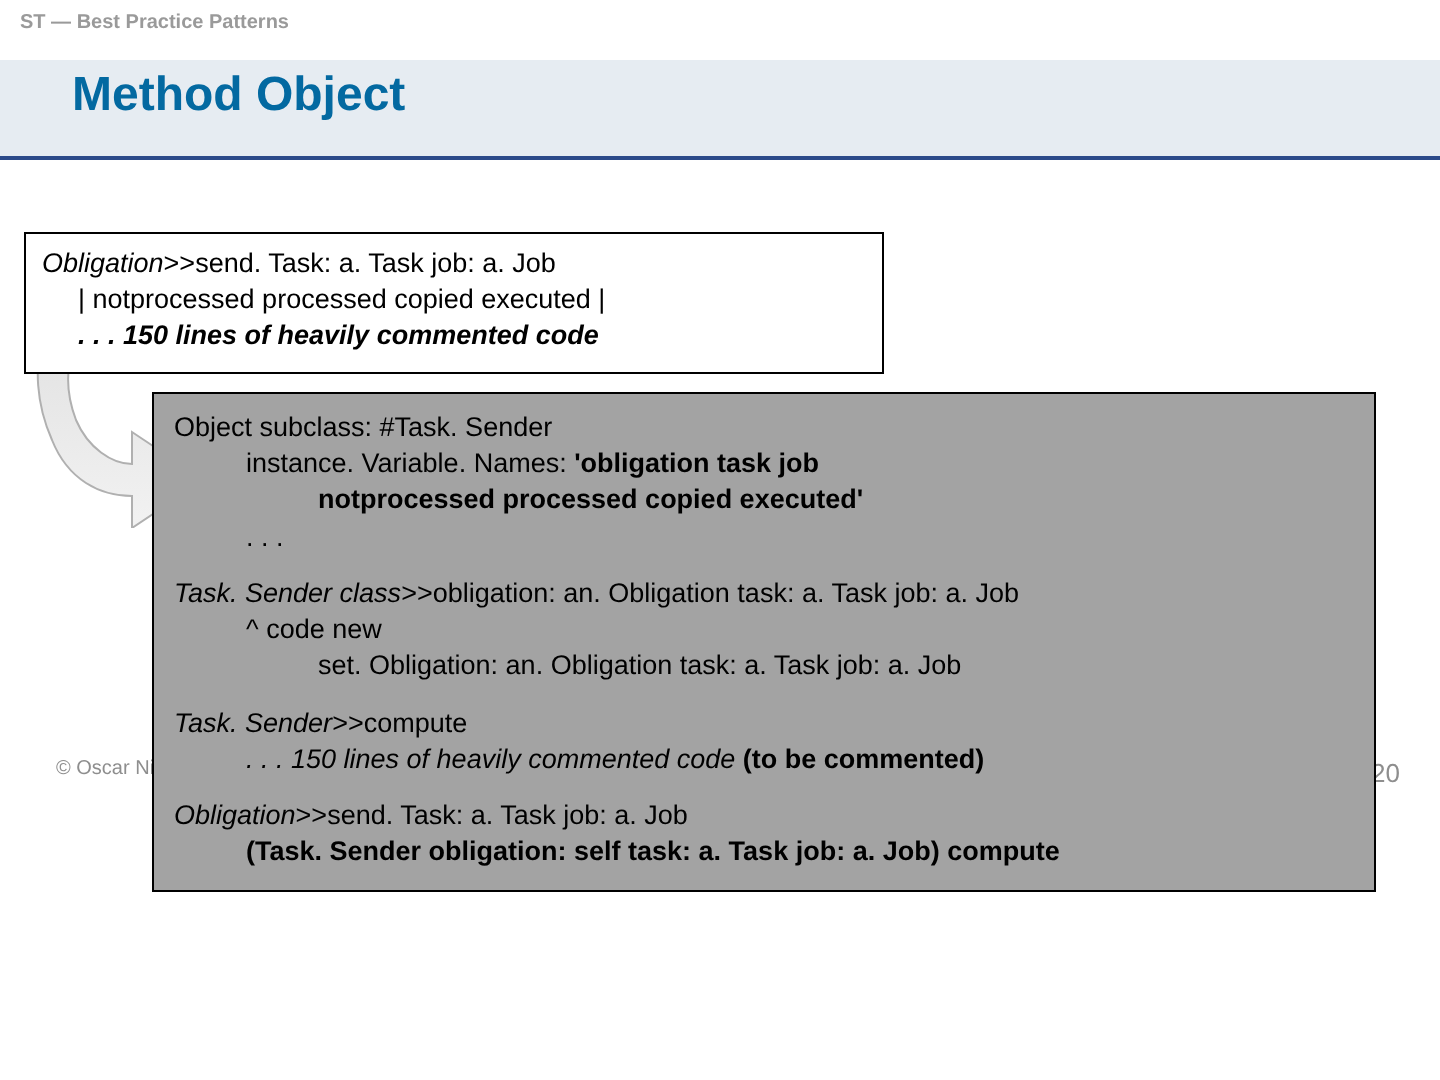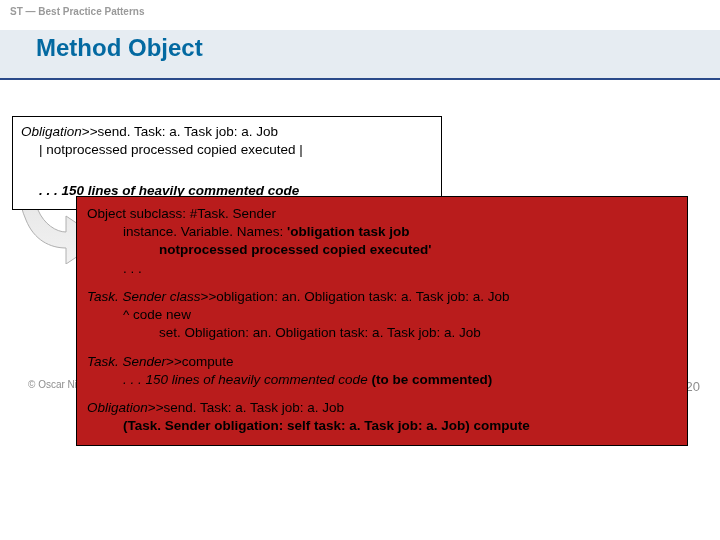--- a/index.html
+++ b/index.html
@@ -6,26 +6,26 @@
   html, body { width: 720px; height: 540px; font-family: Arial, Helvetica, sans-serif; background: #fff; color: #000; }
   .slide { position: relative; width: 720px; height: 400px; }
   .breadcrumb { position: absolute; top: 6px; left: 10px; font-size: 10px; color: #9a9a9a; font-weight: 600; }
   .title-band { position: absolute; top: 30px; left: 0; width: 720px; height: 48px; background: #e6ecf2; }
   .title { position: absolute; top: 34px; left: 36px; font-size: 24px; font-weight: 700; color: #0369a1; }
   .rule { position: absolute; top: 78px; left: 0; width: 720px; height: 2px; background: #2b4a8a; }
 
   .box1 { position: absolute; top: 116px; left: 12px; width: 430px; border: 1px solid #000; padding: 6px 8px 8px 8px; background: #fff; font-family: Arial, Helvetica, sans-serif; font-size: 13.5px; line-height: 1.35; z-index: 2; }
   .box1 .ln2 { padding-left: 18px; }
   .box1 .ln3 { padding-left: 18px; }
-  .italic { font-style: italic; margin-top: 23px; }
+  .italic { font-style: italic; }
   .bold { font-weight: 700; }
 
   .arrow { position: absolute; top: 124px; left: 6px; width: 120px; height: 140px; z-index: 1; }
 
-  .box2 { position: absolute; top: 196px; left: 76px; width: 612px; border: 1px solid #000; padding: 8px 10px 10px 10px; background: #b91c1c; font-family: Arial, Helvetica, sans-serif; font-size: 13.5px; line-height: 1.35; z-index: 2; }
+  .box2 { position: absolute; top: 196px; left: 76px; width: 612px; border: 1px solid #000; padding: 8px 10px 10px 10px; background: #a3a3a3; font-family: Arial, Helvetica, sans-serif; font-size: 13.5px; line-height: 1.35; z-index: 2; }
   .box2 .ind1 { padding-left: 36px; }
   .box2 .ind2 { padding-left: 72px; }
   .box2 .ell { padding-left: 36px; }
   .box2 .gap { height: 10px; }
 
   .footer-left { position: absolute; bottom: 10px; left: 28px; font-size: 10px; color: #8e8e8e; }
   .footer-right { position: absolute; bottom: 6px; right: 20px; font-size: 13px; color: #8e8e8e; }
 </style>
 </head>
 <body>

